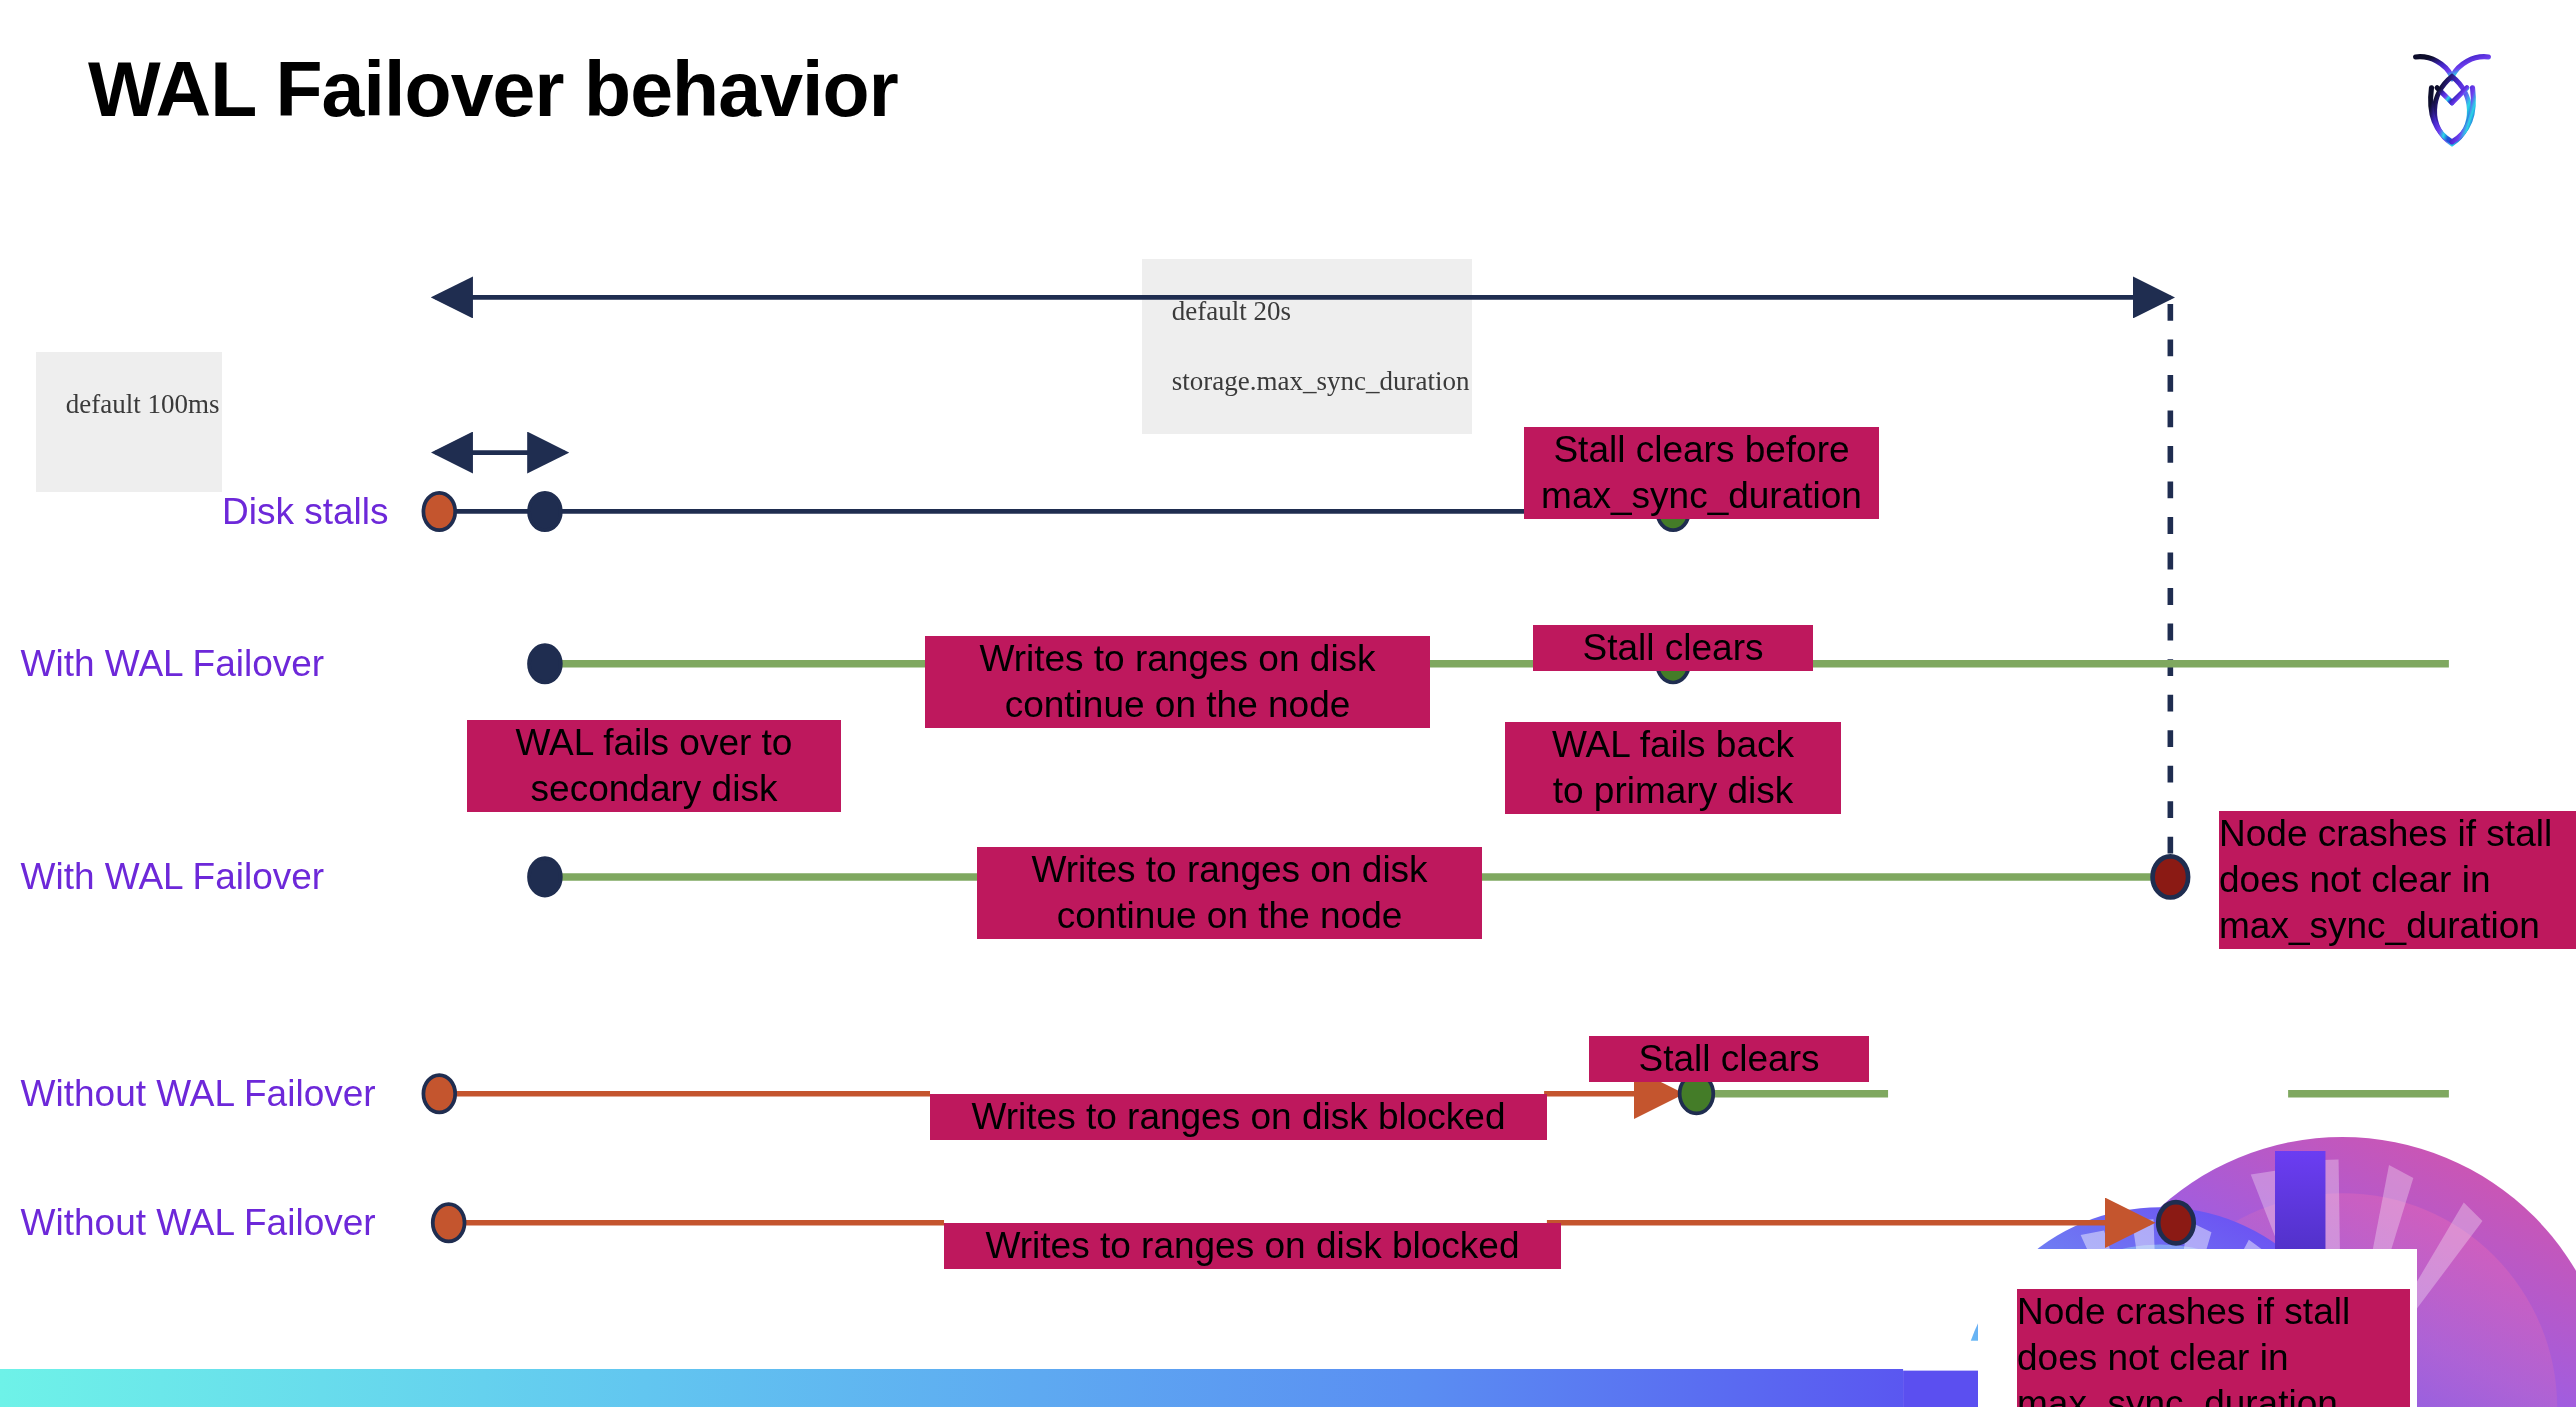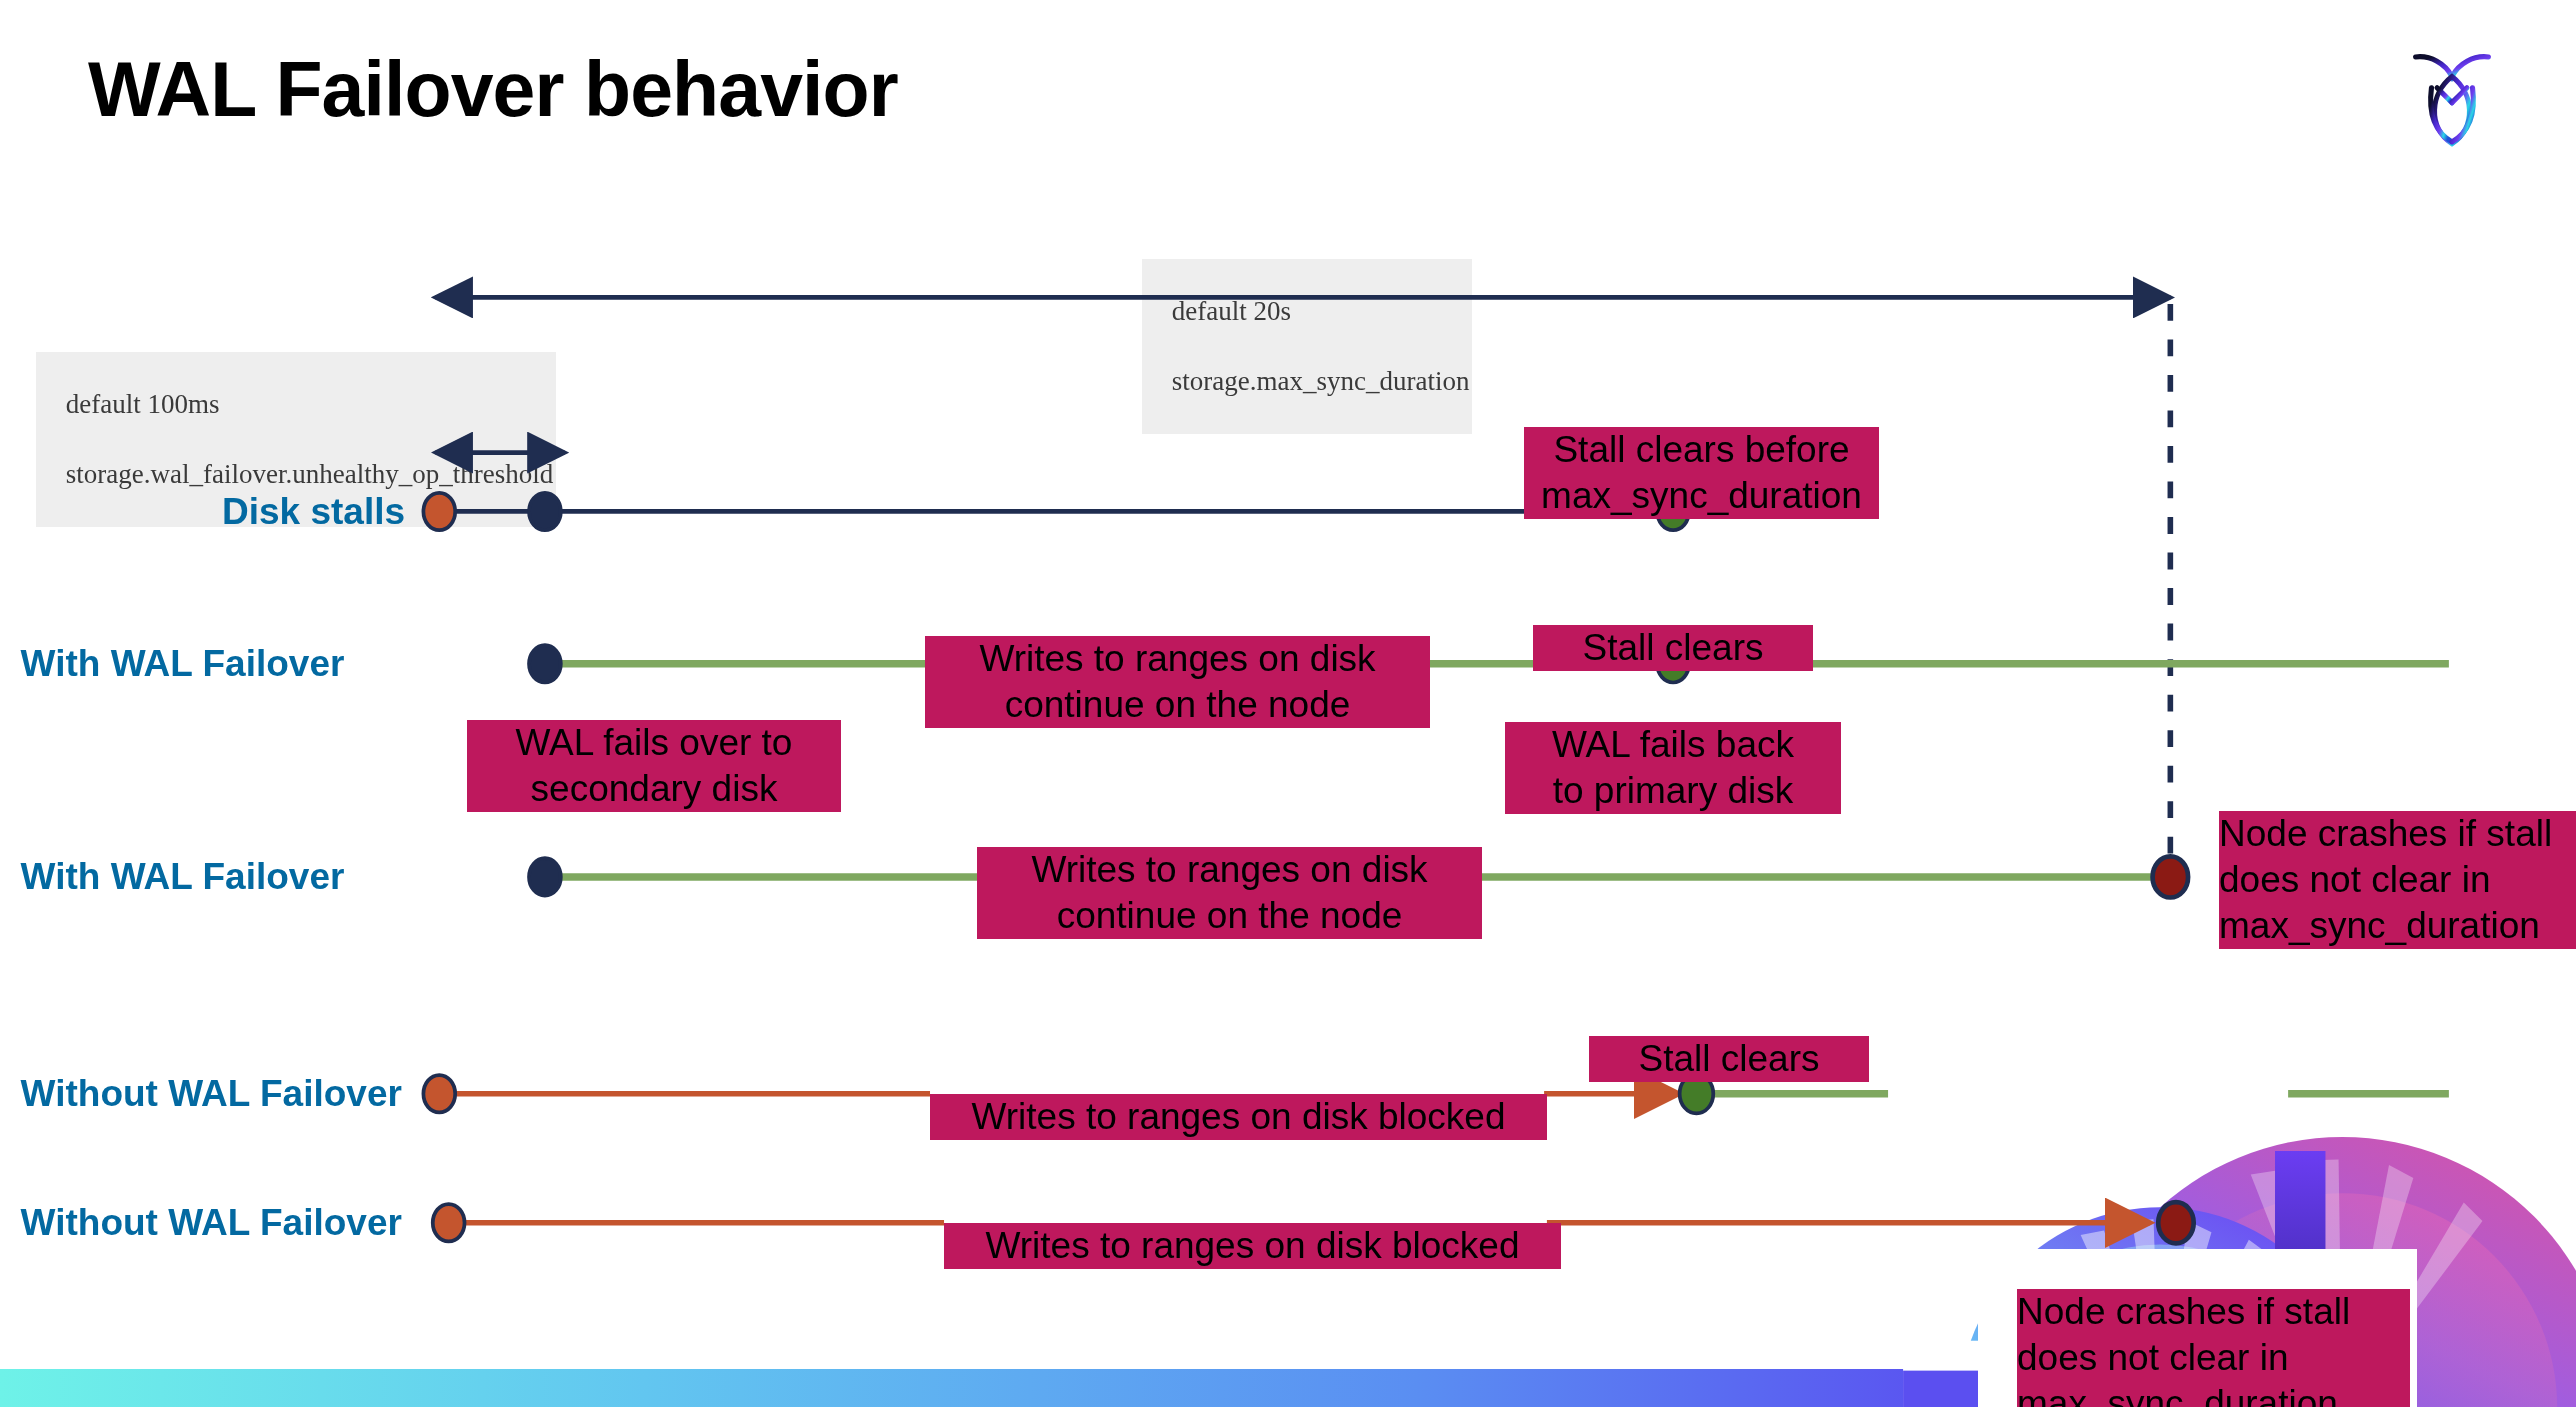--- a/index.html
+++ b/index.html
@@ -32,23 +32,22 @@
     position:absolute;font-family:Liberation Serif, serif;
     font-size:27px;color:#3a3a3a;background:#eeeeee;
     white-space:pre;line-height:1.28;padding:0.9px 2.8px;
   }
 
   
   svg.overlay{position:absolute;left:0;top:0;width:2576px;height:1408px;overflow:visible;}
 
   
   .rowlabel{
-    position:absolute;font-size:37px;color:#0369a1;white-space:nowrap;
+    position:absolute;font-size:37px;color:#6d28d9;white-space:nowrap;
     font-family:"Liberation Sans",sans-serif;
-    font-weight:bold;
   }
   .note{
     position:absolute;font-size:37px;color:#000;line-height:1.24;
     text-align:center;background:#be185d;white-space:pre-line;margin-top:21px;
   }
   .note.left{text-align:left;}
 
   
   .plate{
     position:absolute;background:#ffffff;
@@ -141,21 +140,20 @@
     </svg>
   </div>
 
   <div class="mono" style="left:1142px;top:259px;">
     <span>default 20s</span><br>
     <span>storage.max_sync_duration</span>
   </div>
 
   <div class="mono" style="left:36px;top:352px;">
     <span>default 100ms</span><br>
-    <span>storage.wal_failover.unhealthy_op_threshold</span>
   </div>
 
   <svg class="overlay" viewBox="0 0 2756 1506" width="2576" height="1408">
     <defs>
       <marker id="arrNavyR" markerWidth="9" markerHeight="9" refX="8" refY="4.5" orient="auto">
         <path d="M0,0 L9,4.5 L0,9 z" fill="#1f2d50"></path>
       </marker>
       <marker id="arrNavyL" markerWidth="9" markerHeight="9" refX="1" refY="4.5" orient="auto">
         <path d="M9,0 L0,4.5 L9,9 z" fill="#1f2d50"></path>
       </marker>

